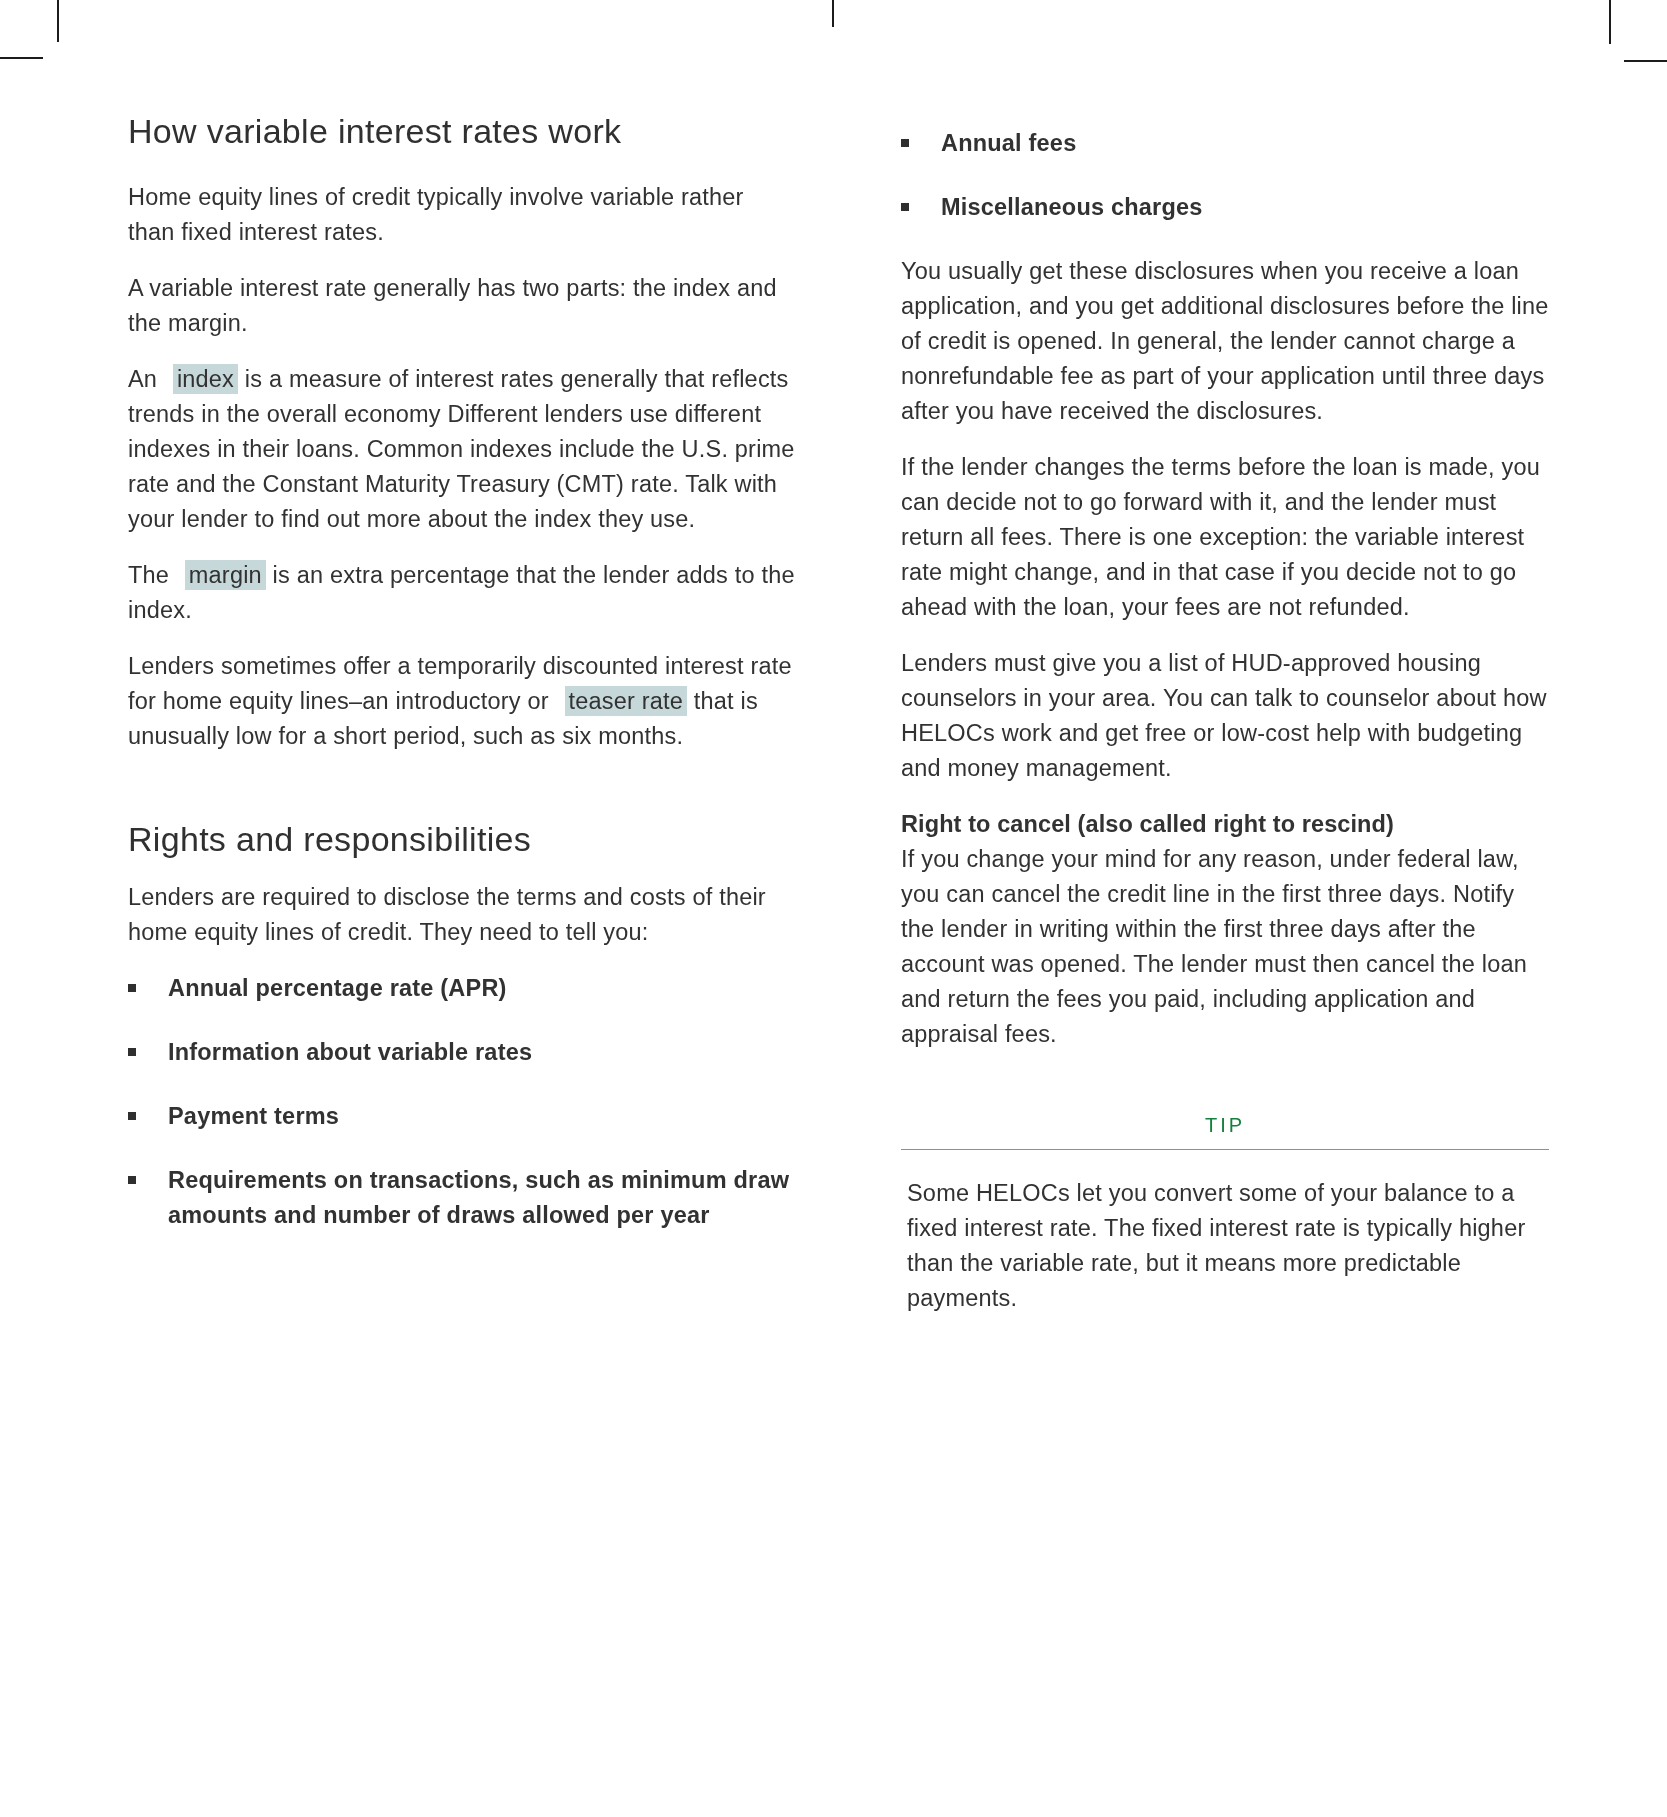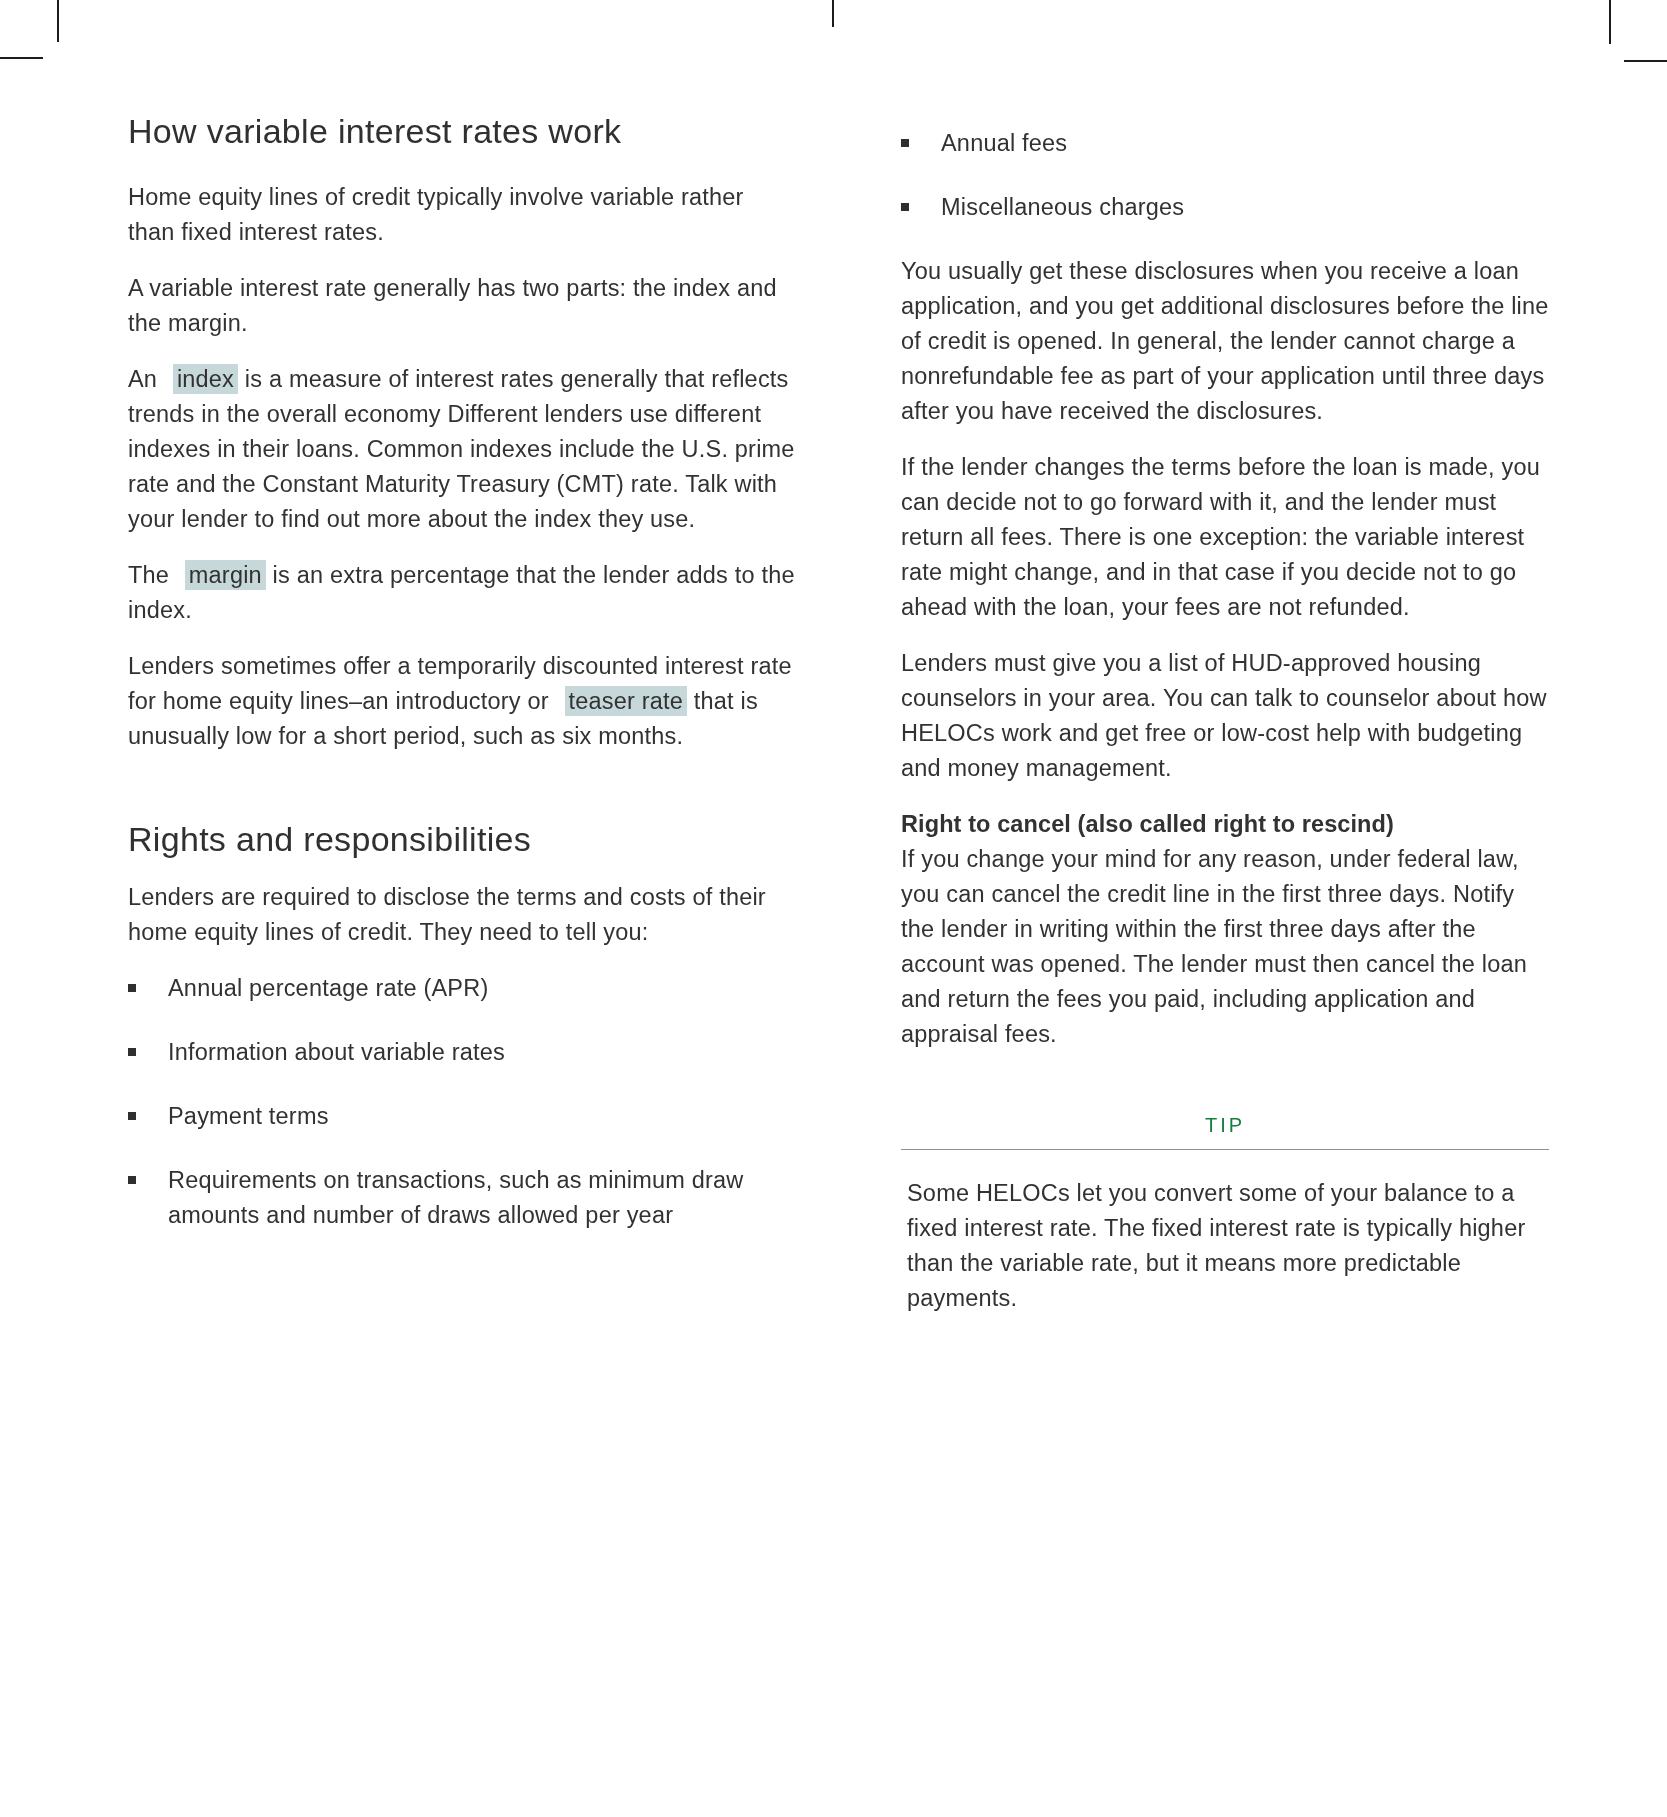--- a/index.html
+++ b/index.html
@@ -36,21 +36,21 @@
   h1.h2{margin-top:62px;margin-bottom:18px;}
   p{
     font-size:23.5px;line-height:35px;font-weight:300;
     letter-spacing:.2px;margin:0 0 21px 0;color:#323232;
   }
   .hl{background:#c7d8da;padding:2px 4px;margin-left:9px;}
 
   ul.sq{list-style:none;margin:14px 0 0 0;padding:0;}
   ul.sq li{
     position:relative;
-    font-size:23.5px;line-height:35px;font-weight:400;letter-spacing:.2px;
+    font-size:23.5px;line-height:35px;font-weight:700;letter-spacing:.2px;
     padding-left:40px;margin:0 0 29px 0;color:#323232;
   }
   ul.sq li .bullet{
     position:absolute;left:0;top:13px;width:8px;height:8px;background:#2f2f2f;
   }
   .col-right ul.sq{margin-top:0;}
 
   .cancel-block{margin:12px 0 21px 0;}
   .cancel-heading{display:block;font-weight:700;letter-spacing:.1px;}
 

